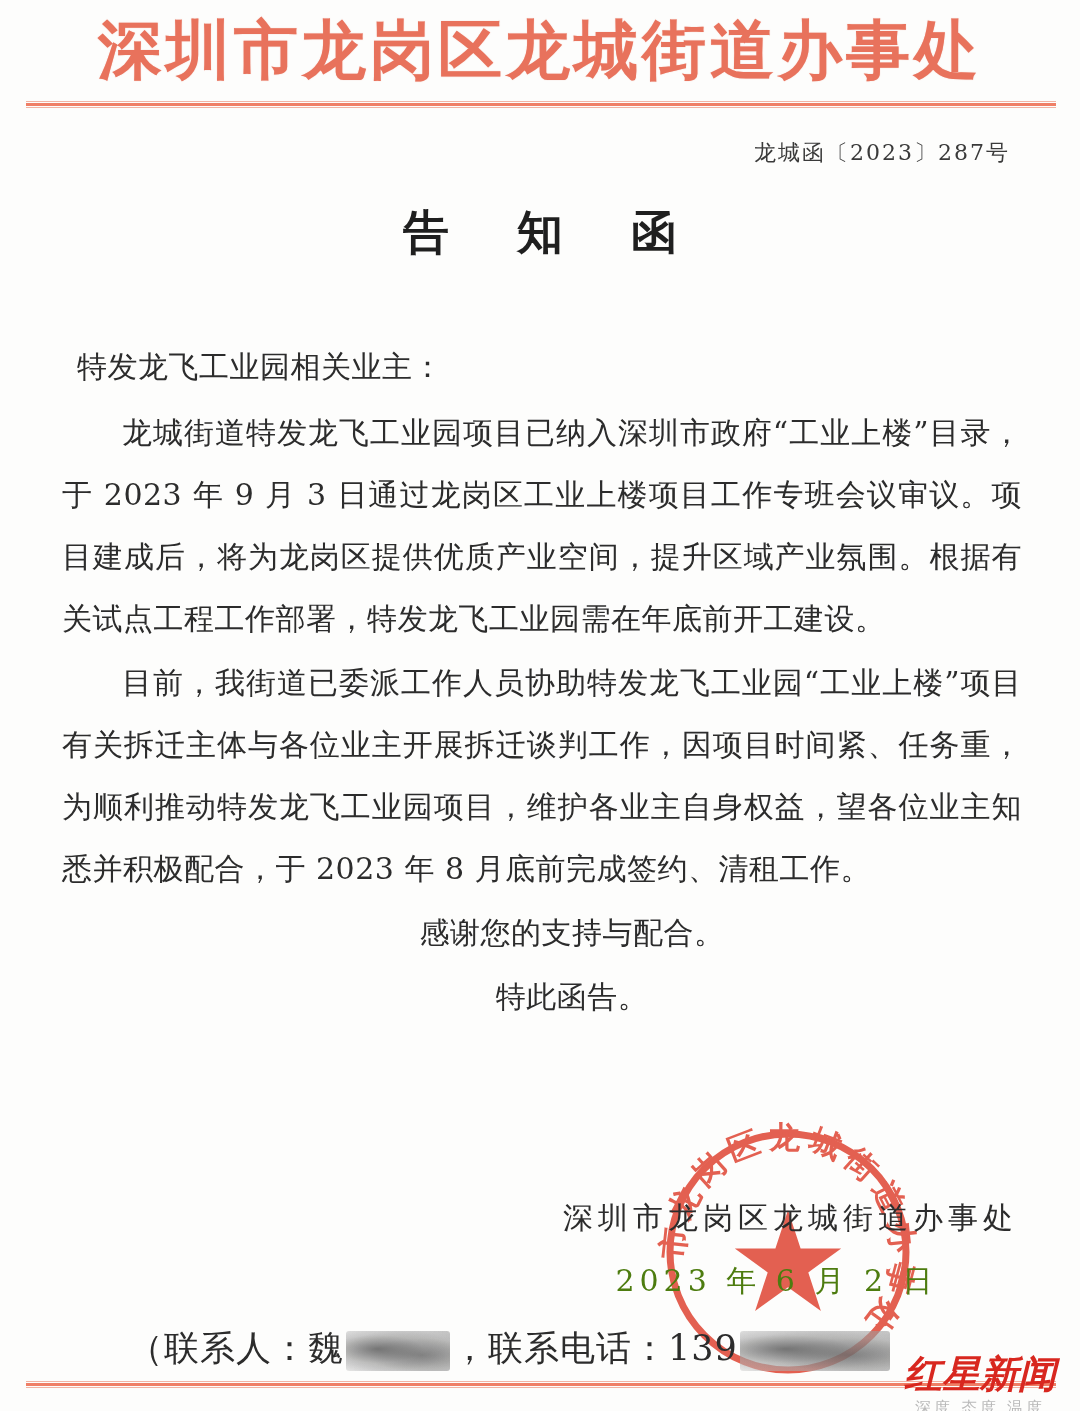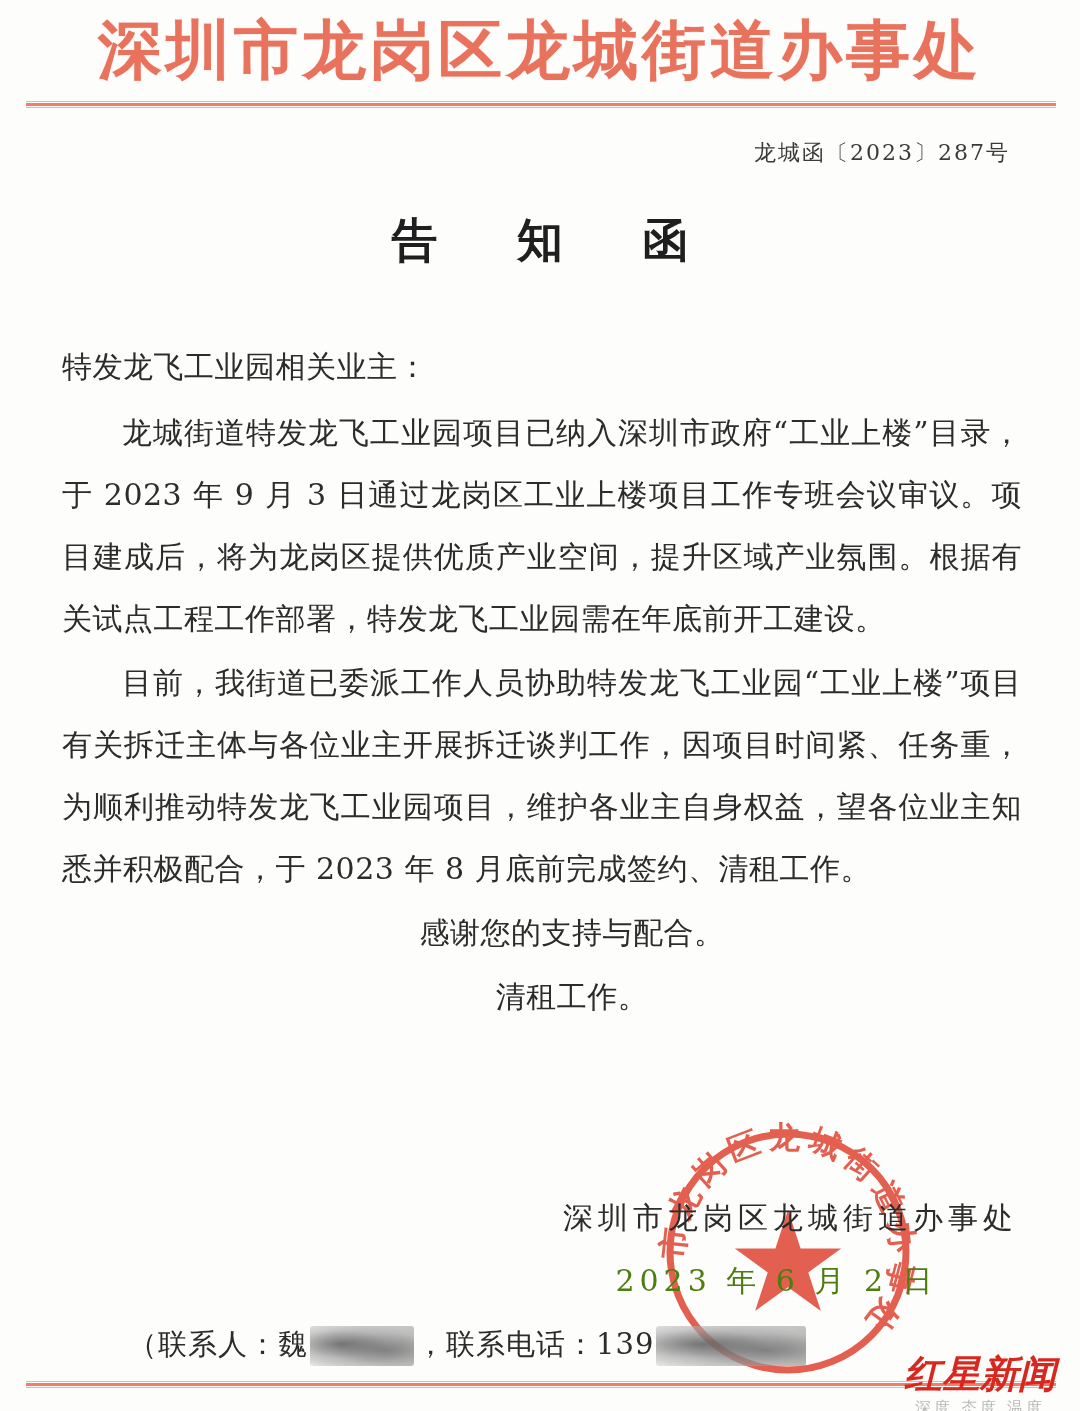--- a/index.html
+++ b/index.html
@@ -63,30 +63,29 @@
     right: 70px;
     font-size: 22px;
     letter-spacing: 2px;
     color: #3a3a3a;
     white-space: nowrap;
   }
 
   
   .doc-title {
     position: absolute;
-    top: 210px;
+    top: 202px;
     left: 0;
     width: 1080px;
     text-align: center;
     font-size: 46px;
     font-weight: bold;
     letter-spacing: 26px;
     text-indent: 26px;
     color: #1f1f1f;
-    font-family: Liberation Mono, monospace;
   }
 
   
   .body-block {
     position: absolute;
     top: 336px;
     left: 62px;
     width: 960px;
   }
   .para {
@@ -97,20 +96,21 @@
     text-align: justify;
     text-justify: inter-ideograph;
     margin: 0 0 2px 0;
   }
   .para.indent {
     text-indent: 60px;
   }
   .para.salutation {
     text-indent: 0;
     margin-bottom: 4px;
+    margin-left: 15px;
   }
   .para.short {
     text-indent: 60px;
     text-align: center;
   }
 
   
   .signature {
     position: absolute;
     top: 1198px;
@@ -144,21 +144,21 @@
     z-index: 2;
     opacity: 0.88;
   }
   .seal svg { display: block; }
 
   
   .contact-line {
     position: absolute;
     top: 1325px;
     left: 128px;
-    font-size: 29px;
+    font-size: 35px;
     letter-spacing: 1px;
     color: #2c2c2c;
     white-space: nowrap;
     z-index: 3;
   }
   .redact {
     display: inline-block;
     vertical-align: middle;
     border-radius: 3px;
     background:
@@ -228,21 +228,21 @@
 
   <div class="body-block">
     <p class="para salutation">特发龙飞工业园相关业主：</p>
 
     <p class="para indent">龙城街道特发龙飞工业园项目已纳入深圳市政府“工业上楼”目录，于 2023 年 9 月 3 日通过龙岗区工业上楼项目工作专班会议审议。项目建成后，将为龙岗区提供优质产业空间，提升区域产业氛围。根据有关试点工程工作部署，特发龙飞工业园需在年底前开工建设。</p>
 
     <p class="para indent">目前，我街道已委派工作人员协助特发龙飞工业园“工业上楼”项目有关拆迁主体与各位业主开展拆迁谈判工作，因项目时间紧、任务重，为顺利推动特发龙飞工业园项目，维护各业主自身权益，望各位业主知悉并积极配合，于 2023 年 8 月底前完成签约、清租工作。</p>
 
     <p class="para short">感谢您的支持与配合。</p>
 
-    <p class="para short">清租工作。</p>
+    <p class="para short">特此函告。</p>
   </div>
 
   <div class="seal">
     <svg width="280" height="280" viewBox="0 0 280 280" xmlns="http://www.w3.org/2000/svg">
       <defs>
         <path id="sealRingPath" d="M 140,140 m -104,0 a 104,104 0 1,1 208,0 a 104,104 0 1,1 -208,0"></path>
       </defs>
       <circle cx="140" cy="140" r="118" fill="none" stroke="#e04b3a" stroke-width="7"></circle>
       <text font-size="31" font-weight="bold" fill="#e04b3a" font-family="'DejaVu Serif','Liberation Serif',serif" letter-spacing="7">
         <textPath href="#sealRingPath" startOffset="25%" text-anchor="middle">深圳市龙岗区龙城街道办事处</textPath>

